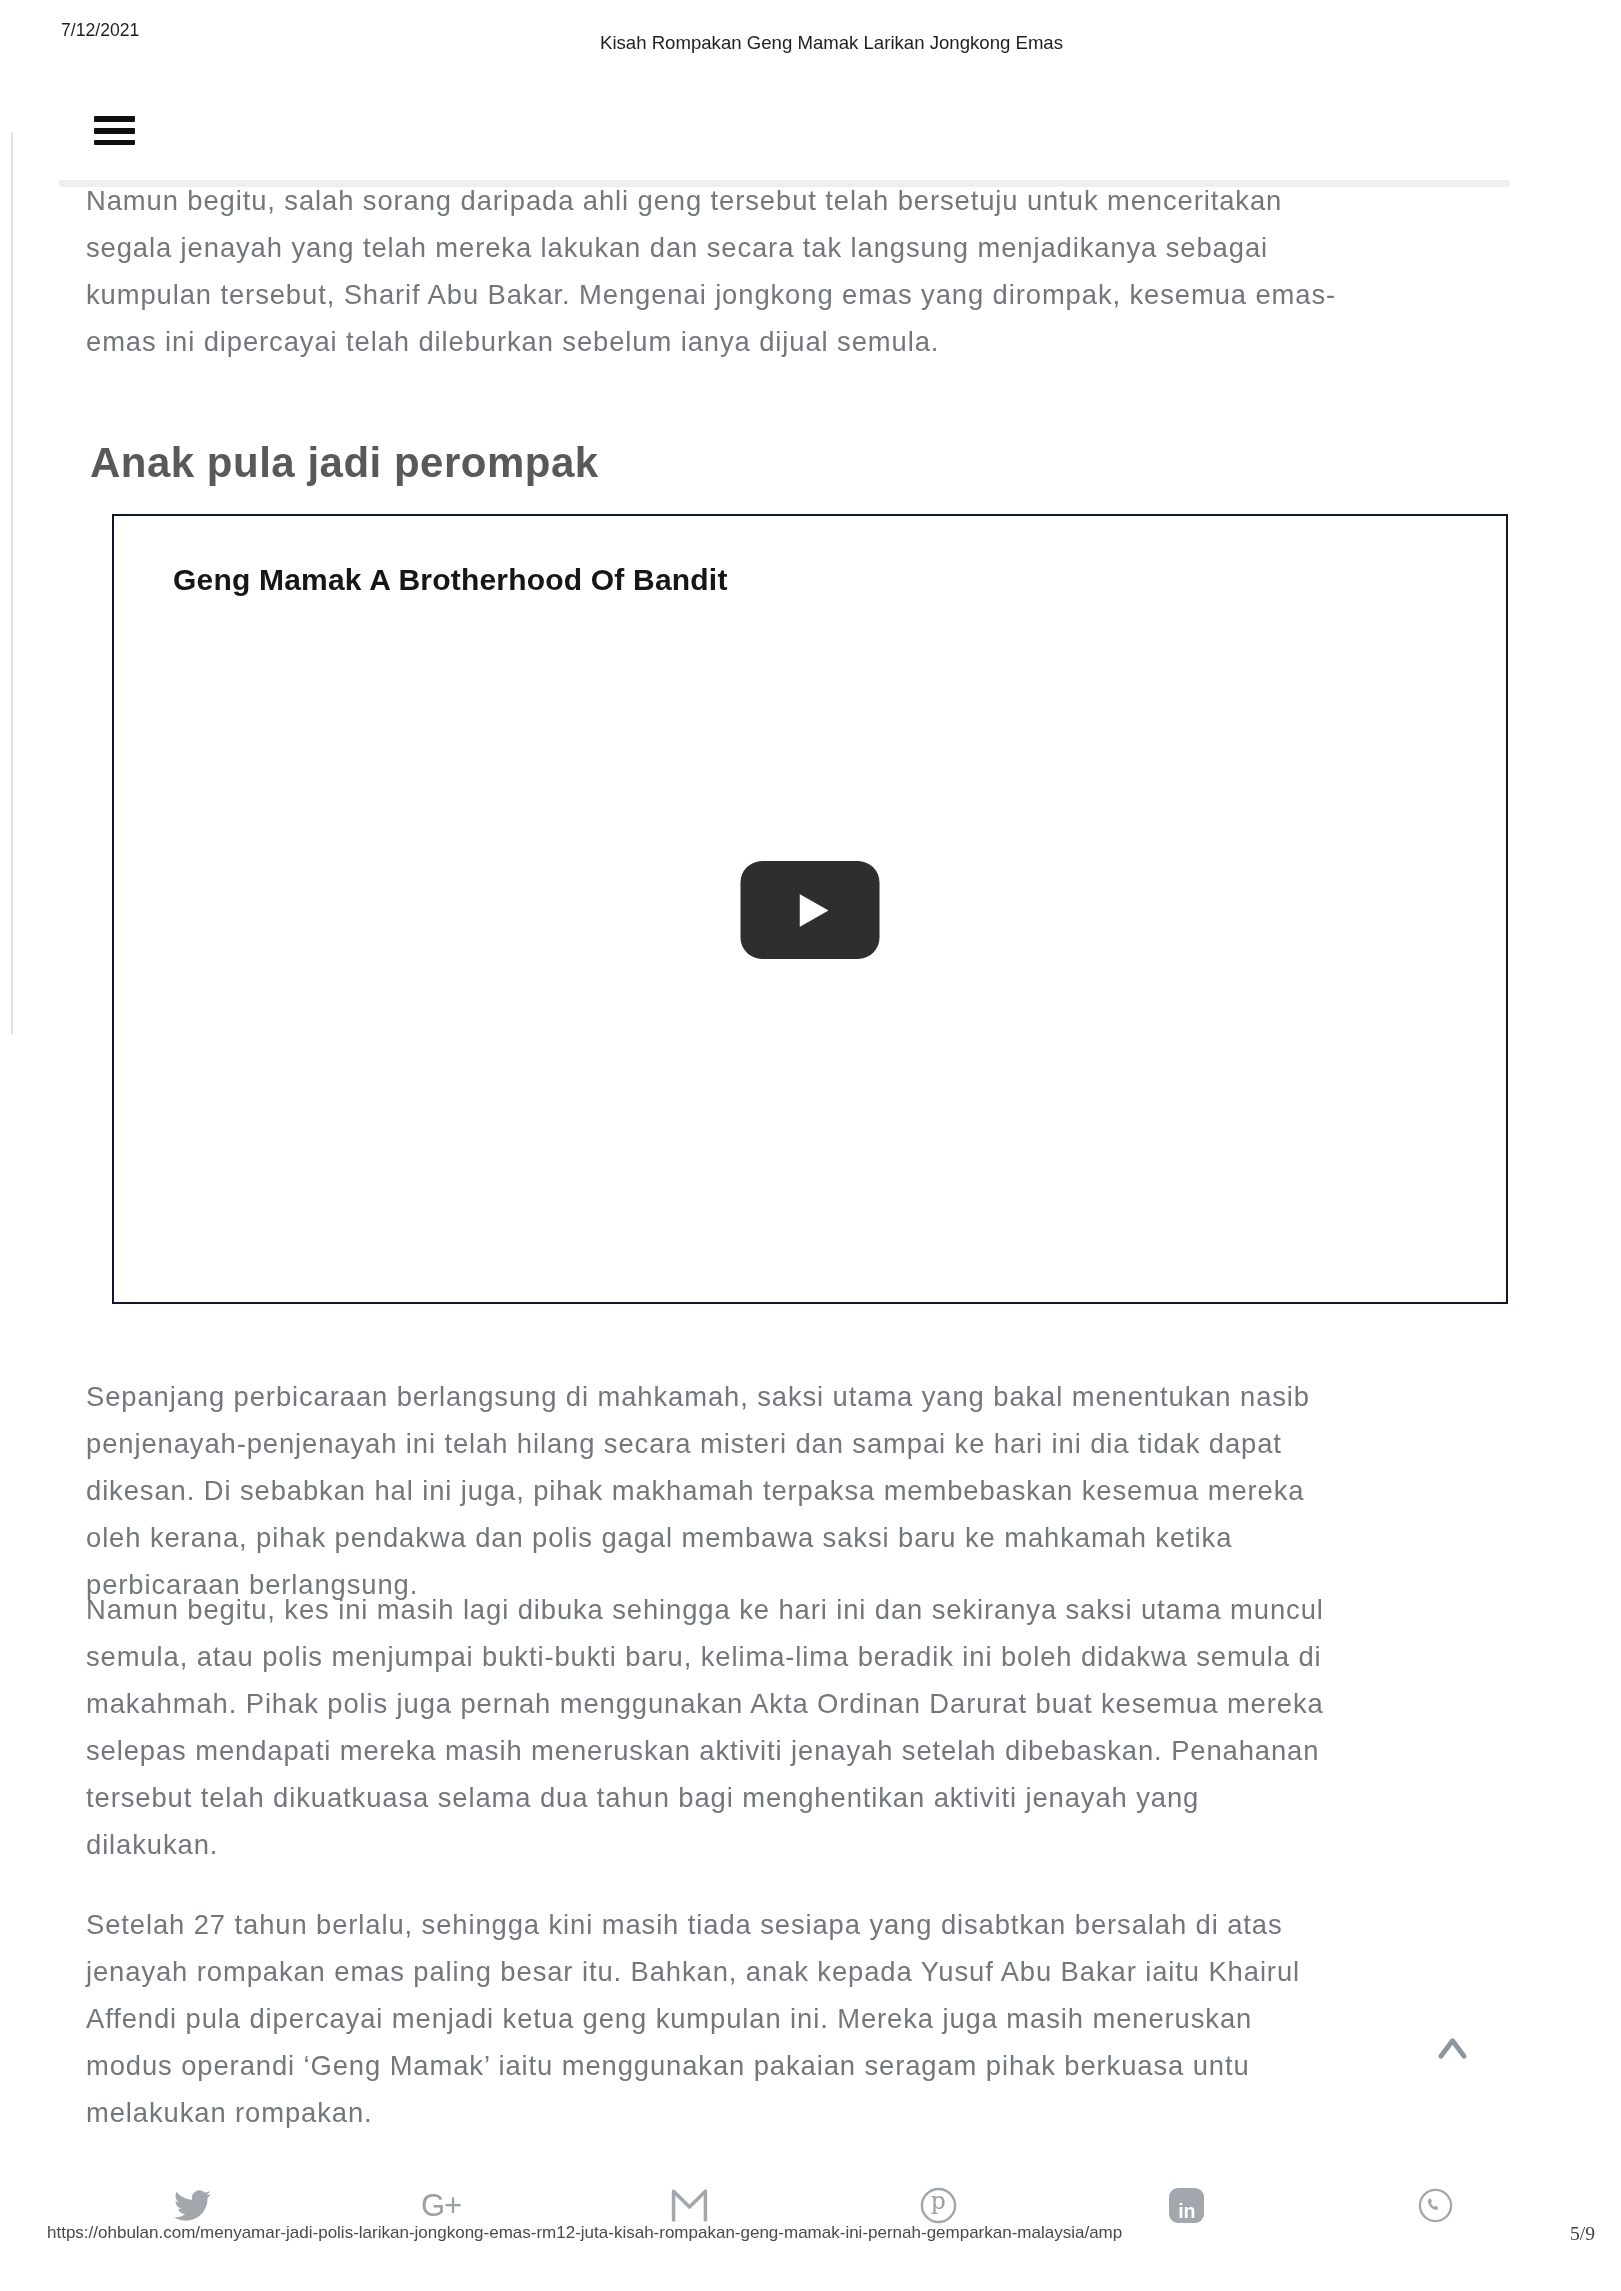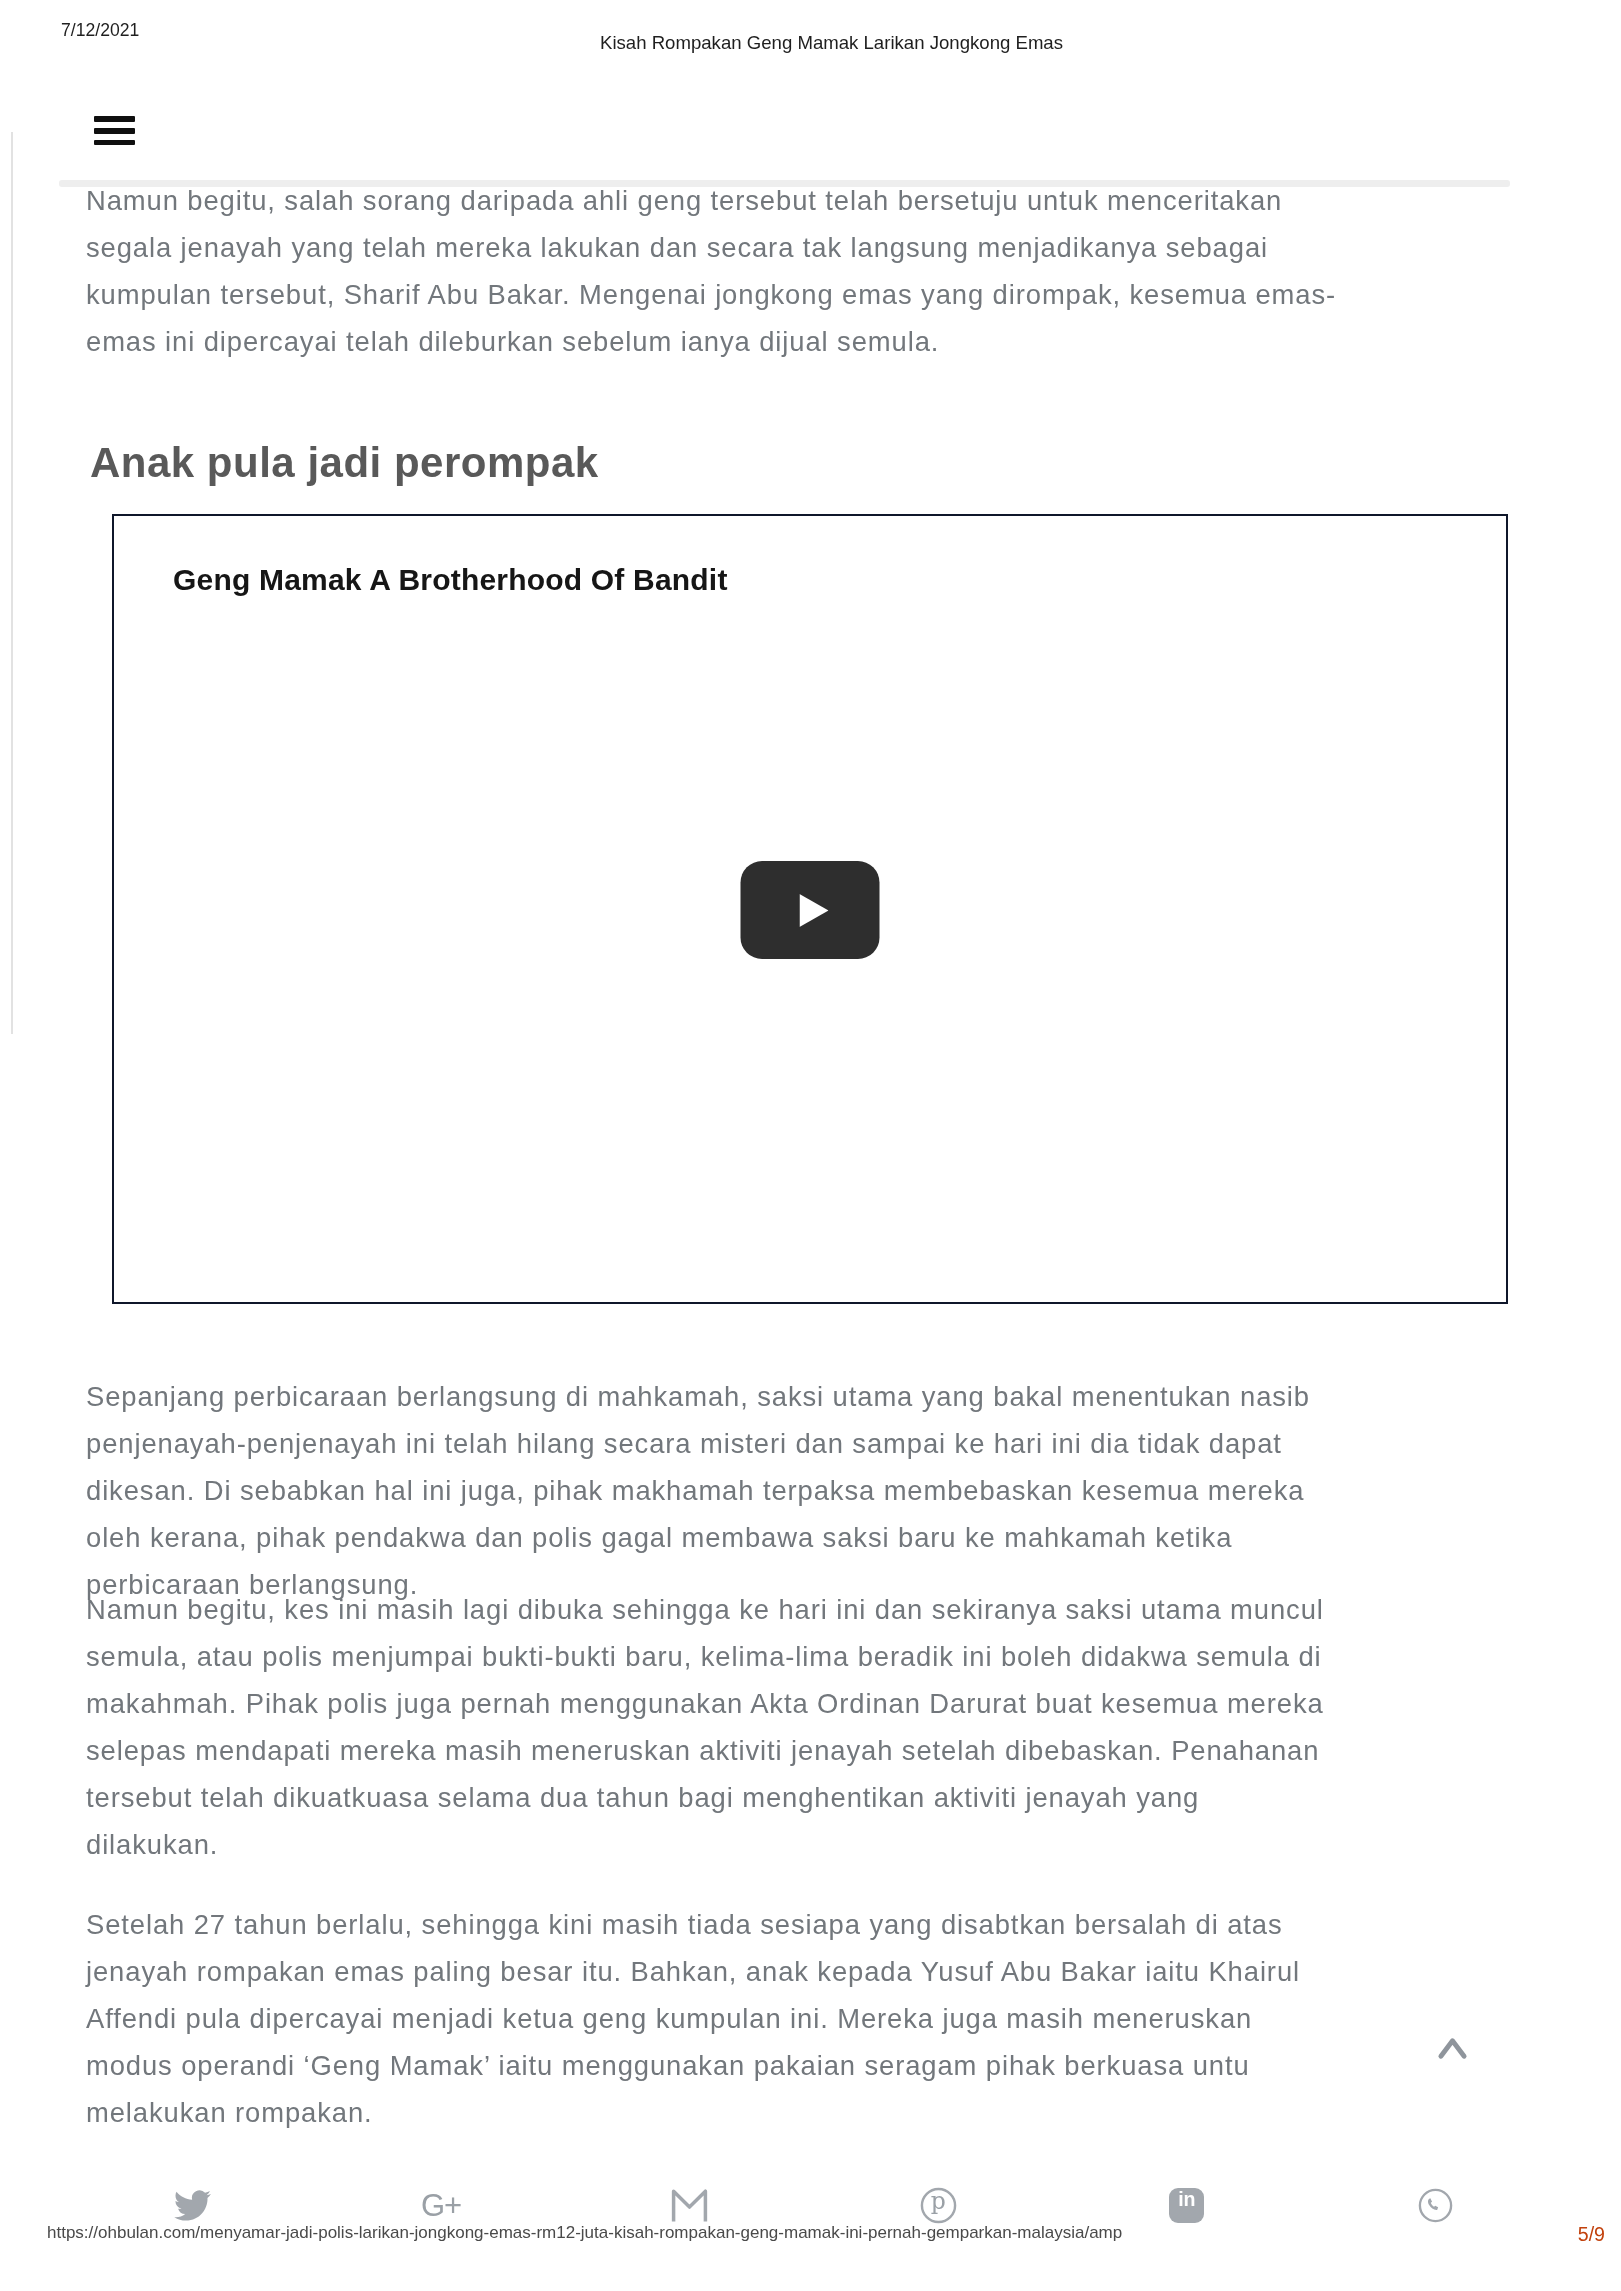--- a/index.html
+++ b/index.html
@@ -35,29 +35,29 @@
   .video-box{position:absolute;left:112px;top:514px;width:1396px;height:790px;border:2px solid #0f172a;background:#fff;box-sizing:border-box;}
   .video-title{position:absolute;left:59px;top:47px;font-size:30px;font-weight:600;color:#161616;letter-spacing:0.2px;}
   .play-btn{position:absolute;left:50%;top:345px;transform:translateX(-50%);width:139px;height:98px;background:#2e2e2e;border-radius:21.6px;display:flex;align-items:center;justify-content:center;cursor:pointer;}
   .play-btn svg{margin-left:7.8px;}
   
   .scroll-top{position:absolute;left:1433px;top:2033px;width:39px;height:31px;cursor:pointer;}
   
   .social-row{position:absolute;left:171px;top:2184px;width:1286px;display:flex;justify-content:space-between;align-items:center;}
   .social-icon{width:43px;height:43px;display:flex;align-items:center;justify-content:center;cursor:pointer;}
   .gplus-label{font-size:31px;color:#9aa0a6;font-weight:400;letter-spacing:-1px;}
-  .li-box{width:35px;height:35px;background:#a2a7ad;border-radius:9px;display:flex;align-items:flex-start;justify-content:center;}
+  .li-box{width:35px;height:35px;background:#a2a7ad;border-radius:9px;display:flex;align-items:flex-end;justify-content:center;}
   .li-label{color:#ffffff;font-size:19.6px;font-weight:bold;letter-spacing:0;}
   .pin-wrap{position:relative;width:39px;height:39px;}
   .pin-wrap svg{position:absolute;left:0;top:0;}
   .pin-label{position:absolute;left:0;top:1px;width:39px;text-align:center;font-size:23.5px;color:#9aa0a6;font-family:"DejaVu Serif", serif;}
   
   .print-footer{position:absolute;top:2223px;left:0;width:100%;color:#4a4a4a;}
   .footer-url{position:absolute;left:47px;top:0;font-size:17px;}
-  .footer-page{position:absolute;right:58px;top:0;font-size:19.6px;color:#c2410c;}
+  .footer-page{position:absolute;right:68px;top:0;font-size:19.6px;color:#404040;font-family:Liberation Serif, serif;}
 </style>
 </head>
 <body>
 
 <div class="page">
 
   <div class="print-header">
     <span class="print-date">7/12/2021</span>
     <span class="print-title">Kisah Rompakan Geng Mamak Larikan Jongkong Emas</span>
   </div>

